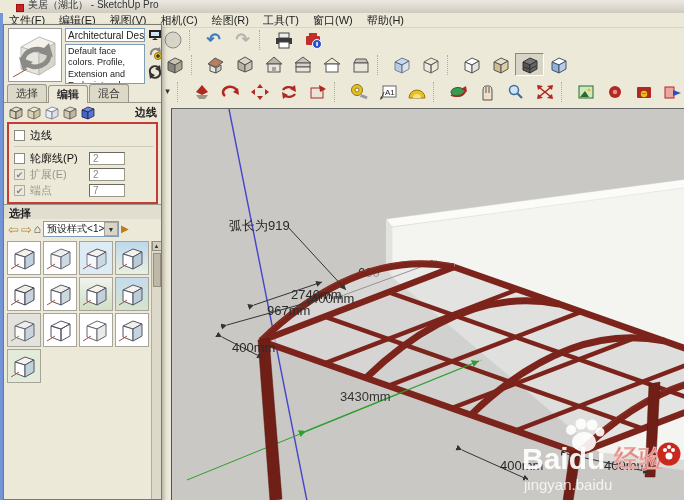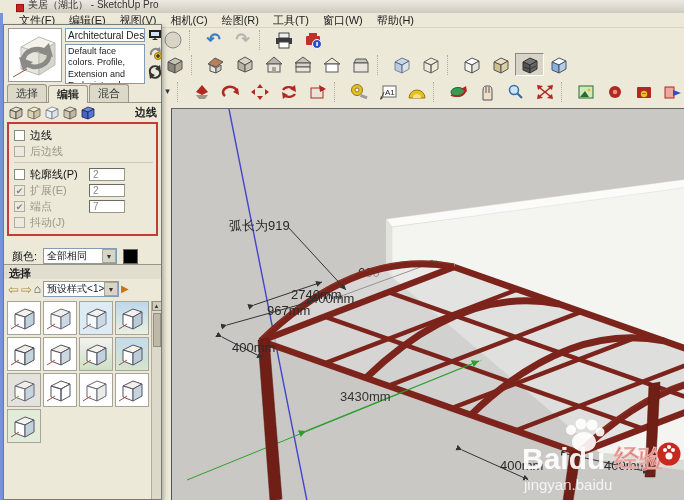--- a/index.html
+++ b/index.html
@@ -7,21 +7,21 @@
   body { position:relative; font-family:"Liberation Sans", sans-serif; background:#ece9d8; font-size:11px; color:#222; }
 
   
   .titlebar { position:absolute; left:0; top:0; width:684px; height:13px;
     background:linear-gradient(#ece9e2,#cfcbc0); display:flex; align-items:flex-end; gap:4px;
     padding:0 4px 1px 0; font-size:10px; color:#333; overflow:hidden;margin-left:16px; }
   .titleicon { width:8px; height:8px; background:#c22; border:1px solid #911; }
   .leftborder { position:absolute; left:0; top:13px; width:3px; height:487px; background:#7596d8; z-index:30; }
 
   .menubar { position:absolute; left:0; top:13px; width:684px; height:15px; background:#ece9d8;
-    border-bottom:1px solid #d8d4c4; display:flex; align-items:center; padding-left:12px; }
+    border-bottom:1px solid #d8d4c4; display:flex; align-items:center; padding-left:2px; }
   .menuitem { padding:0 7px; font-size:11px; color:#222; cursor:default; }
 
   
   .tbrow { position:absolute; left:0; width:684px; display:flex; align-items:center; }
   .tb1 { top:28px; height:23px; padding-left:158px; }
   .tb2 { top:51px; height:27px; padding-left:160px; }
   .tb3 { top:79px; height:25px; padding-left:160px; }
   .tbtn { width:29px; height:23px; display:flex; align-items:center; justify-content:center; flex:0 0 auto; }
   .tbtn.narrow { width:15px; }
   .tbtn.pressed { background:#d8d4c6; border:1px solid #888; border-right-color:#fff; border-bottom-color:#fff; }
@@ -549,54 +549,38 @@
       <polygon points="8,7 14,4 14,11 8,14" fill="#5676d4" stroke="#224" stroke-width=".8"></polygon>
     </svg>
     <span class="edgelabel">边线</span>
   </div>
 
   <div class="redbox">
     <label class="cbrow">
       <span class="cb"></span>
       <span class="cblabel">边线</span>
     </label>
-    <label class="cbrow disabled">
-      <span class="cb"></span>
-      <span class="cblabel">后边线</span>
-    </label>
     <div class="cbsep"></div>
     <label class="cbrow">
       <span class="cb"></span>
       <span class="cblabel">轮廓线(P)</span>
       <span class="valbox">2</span>
     </label>
     <label class="cbrow disabled">
       <span class="cb">✔</span>
       <span class="cblabel">扩展(E)</span>
       <span class="valbox">2</span>
     </label>
     <label class="cbrow disabled">
       <span class="cb">✔</span>
       <span class="cblabel">端点</span>
       <span class="valbox">7</span>
     </label>
-    <label class="cbrow disabled">
-      <span class="cb"></span>
-      <span class="cblabel">抖动(J)</span>
-    </label>
-  </div>
-
-  <div class="colorrow">
-    <span>颜色:</span>
-    <div class="dropdown" style="width:74px;">
-      <span class="ddval">全部相同</span>
-      <span class="ddbtn">▼</span>
-    </div>
-    <span class="swatch"></span>
-  </div>
+  </div>
+
 
   <div class="selheader">
     <span>选择</span>
   </div>
   <div class="navrow">
     <span class="navglyph">⇦</span>
     <span class="navglyph">⇨</span>
     <span class="navglyph home">⌂</span>
     <div class="dropdown" style="width:76px;">
       <span class="ddval">预设样式&lt;1&gt;</span>

